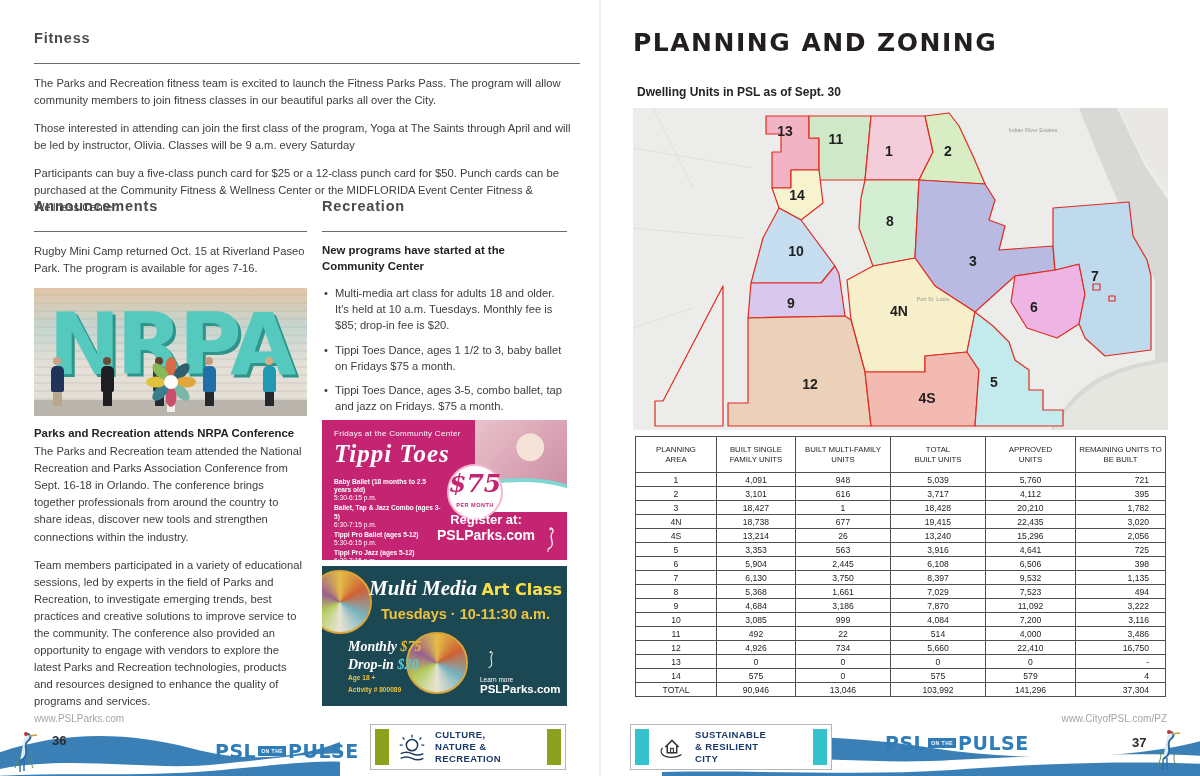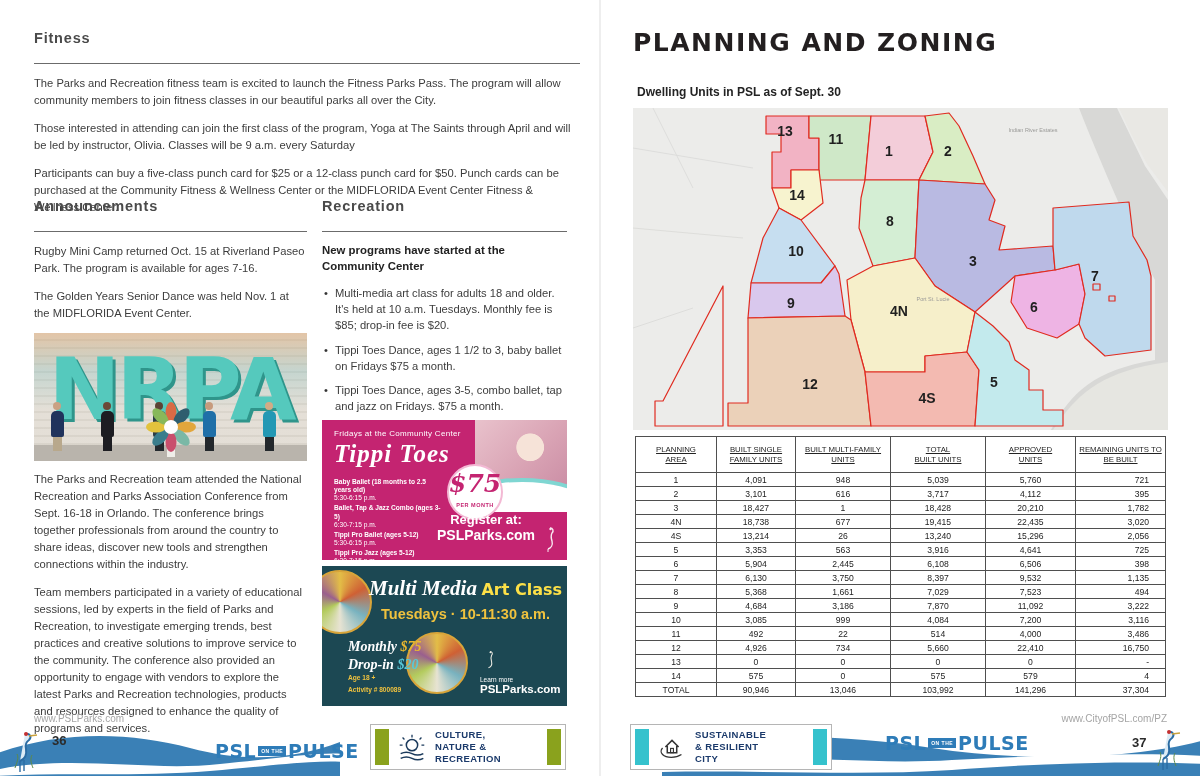--- a/index.html
+++ b/index.html
@@ -81,21 +81,21 @@
   
   .pz-title { position:absolute; left:633px; top:28px; font-size:25px; font-weight:800; letter-spacing:1.5px;
     color:#231f20; font-family:"DejaVu Sans",sans-serif; }
   .map-subtitle { position:absolute; left:637px; top:85px; font-size:12px; font-weight:700; color:#232323; }
   .map-wrap { position:absolute; left:633px; top:108px; width:535px; height:322px; background:#ececea; }
 
   
   .pz-table-wrap { position:absolute; left:635px; top:436px; width:530px; }
   table.pz { border-collapse:collapse; width:530px; table-layout:fixed; }
   table.pz th, table.pz td { border:1px solid #4f4f4f; text-align:center; color:#232323; }
-  table.pz th { font-size:7.8px; font-weight:400; white-space:pre-line; line-height:1.25; height:36px; vertical-align:middle; padding:2px 1px;text-decoration:underline; }
+  table.pz th { font-size:7.8px; font-weight:400; white-space:pre-line; line-height:1.25; height:36px; vertical-align:middle; padding:2px 1px; }
   table.pz td { font-size:8.6px; padding:1.5px 2px; height:11.6px; }
   table.pz td:last-child { text-align:right; padding-right:16px; }
 
   .right-url { position:absolute; left:935px; top:713px; width:232px; text-align:right; font-size:10px; color:#a5a5a5; }
 
   
   .waves-left { position:absolute; left:0; bottom:0; }
   .waves-right { position:absolute; left:662px; bottom:0; }
   .heron-left { position:absolute; left:7px; bottom:2px; }
   .heron-right { position:absolute; left:1152px; bottom:4px; }
@@ -125,21 +125,20 @@
   <section class="fitness">
     <div class="sec-head">Fitness</div>
     <p class="para">The Parks and Recreation fitness team is excited to launch the Fitness Parks Pass. The program will allow community members to join fitness classes in our beautiful parks all over the City.</p>
     <p class="para">Those interested in attending can join the first class of the program, Yoga at The Saints through April and will be led by instructor, Olivia. Classes will be 9 a.m. every Saturday</p>
     <p class="para">Participants can buy a five-class punch card for $25 or a 12-class punch card for $50. Punch cards can be purchased at the Community Fitness &amp; Wellness Center or the MIDFLORIDA Event Center Fitness &amp; Wellness Center.</p>
   </section>
 
   <section class="announcements">
     <div class="sec-head">Announcements</div>
     <p class="para">Rugby Mini Camp returned Oct. 15 at Riverland Paseo Park. The program is available for ages 7-16.</p>
-    <p class="para">The Golden Years Senior Dance was held Nov. 1 at the MIDFLORIDA Event Center.</p>
 
     <div class="nrpa-photo">
       <div class="nrpa-letters">NRPA</div>
       <div class="nrpa-floor"></div>
       <div class="person" style="left:16px;">
         <div class="head" style="background:#caa184;"></div>
           <div class="body" style="background:#20335c;"></div>
           <div class="legs" style="background:#b8a88c;"></div>
       </div>
       <div class="person" style="left:66px;">
@@ -187,20 +186,21 @@
               <ellipse cx="0" cy="-15" rx="5.5" ry="10"></ellipse>
             </g>
           <g fill="#88b85a" transform="rotate(315)">
               <ellipse cx="0" cy="-15" rx="5.5" ry="10"></ellipse>
             </g>
           <circle cx="0" cy="0" r="7" fill="#fff"></circle>
         </g>
       </svg>
     </div>
 
+    <p class="photo-caption">Parks and Recreation attends NRPA Conference</p>
     <p class="para">The Parks and Recreation team attended the National Recreation and Parks Association Conference from Sept. 16-18 in Orlando. The conference brings together professionals from around the country to share ideas, discover new tools and strengthen connections within the industry.</p>
     <p class="para">Team members participated in a variety of educational sessions, led by experts in the field of Parks and Recreation, to investigate emerging trends, best practices and creative solutions to improve service to the community. The conference also provided an opportunity to engage with vendors to explore the latest Parks and Recreation technologies, products and resources designed to enhance the quality of programs and services.</p>
   </section>
 
   <section class="recreation">
     <div class="sec-head">Recreation</div>
     <p class="rec-intro">New programs have started at the Community Center</p>
     <ul class="rec-list">
       <li>Multi-media art class for adults 18 and older. It's held at 10 a.m. Tuesdays. Monthly fee is $85; drop-in fee is $20.</li>
       <li>Tippi Toes Dance, ages 1 1/2 to 3, baby ballet on Fridays $75 a month.</li>

